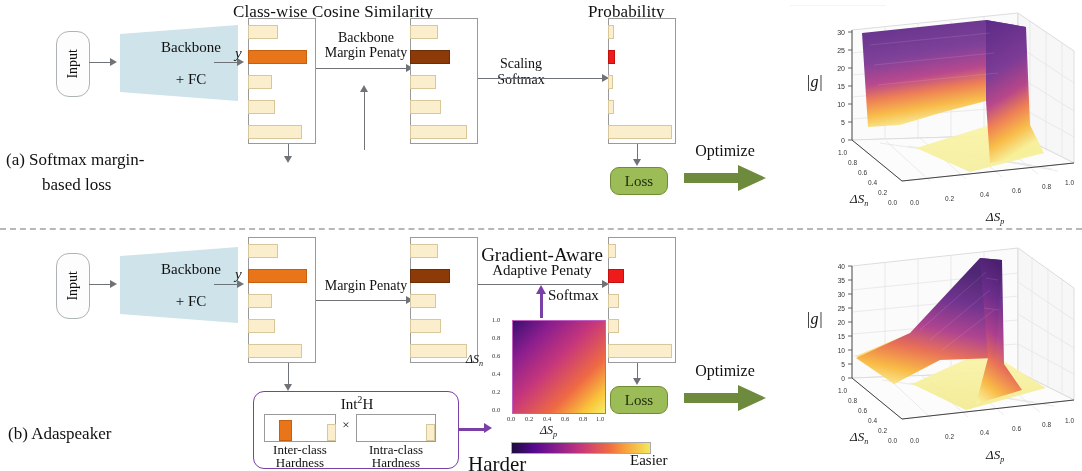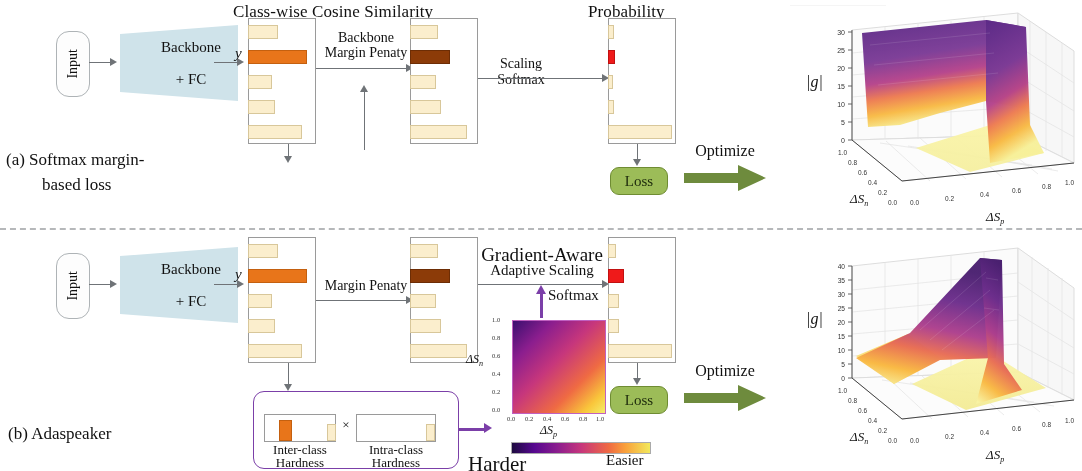--- a/index.html
+++ b/index.html
@@ -285,21 +285,21 @@
 
   <div class="abs bbox" id="marB" style="left: 410px; top: 237px; width: 68px; height: 126px; position: absolute;">
       <div class="bar pale" style="left: -1px; top: 5.544px; width: 27.88px; height: 14.112px;"></div>
       <div class="bar dark" style="left: -1px; top: 30.744px; width: 40.18px; height: 14.112px;"></div>
       <div class="bar pale" style="left: -1px; top: 55.944px; width: 26.24px; height: 14.112px;"></div>
       <div class="bar pale" style="left: -1px; top: 81.144px; width: 31.16px; height: 14.112px;"></div>
       <div class="bar pale" style="left: -1px; top: 106.344px; width: 57.4px; height: 14.112px;"></div>
     </div>
 
   <div class="abs lbl" style="left:478px;top:244px;width:128px;font-size:19px;">Gradient-Aware</div>
-  <div class="abs lbl" style="left:478px;top:262px;width:128px;font-size:15px;">Adaptive Scaling</div>
+  <div class="abs lbl" style="left:478px;top:262px;width:128px;font-size:15px;">Adaptive Penaty</div>
   <div class="ln" style="left:478px;top:284px;width:126px;height:1.4px;"></div>
   <div class="ah r" style="left:602px;top:280px;"></div>
   <div class="abs lbl" style="left:548px;top:287px;width:62px;font-size:15px;text-align:left;">Softmax</div>
 
   <div class="lnp" style="left:540px;top:292px;width:3px;height:26px;"></div>
   <div class="ah up" style="left:536px;top:285px;"></div>
 
   <div class="abs bbox" id="probB" style="left: 608px; top: 237px; width: 68px; height: 126px; position: absolute;">
       <div class="bar pale" style="left: -1px; top: 5.544px; width: 8.2px; height: 14.112px;"></div>
       <div class="bar red" style="left: -1px; top: 30.744px; width: 16.4px; height: 14.112px;"></div>
@@ -313,20 +313,23 @@
   <div class="abs loss" style="left:610px;top:386px;width:56px;height:26px;">
     <span>Loss</span>
   </div>
 
   <div class="abs lbl" style="left:685px;top:362px;width:80px;font-size:16px;">Optimize</div>
   <svg class="garrow" style="left:684px;top:385px;" width="82" height="26" viewBox="0 0 82 26">
     <path d="M0 8 H54 V0 L82 13 L54 26 V18 H0 Z" fill="#6e8b3d"></path>
   </svg>
 
   <div class="abs pbox" style="left:253px;top:391px;width:206px;height:78px;">
+    <div class="abs lbl" style="left:0;top:2px;width:206px;font-size:15px;">
+      <span>Int</span><sup>2</sup><span>H</span>
+    </div>
     <div class="abs bbox" id="interChart" style="left: 10px; top: 22px; width: 72px; height: 28px; position: absolute;">
         <div class="bar orange" style="width: 13px; height: 20.72px; left: 14.4px; bottom: 0px; top: auto;"></div>
         <div class="bar pale" style="width: 9px; height: 17.36px; left: 61.92px; bottom: 0px; top: auto;"></div>
       </div>
     <div class="abs lbl" style="left:84px;top:26px;width:16px;font-size:13px;">×</div>
     <div class="abs bbox" id="intraChart" style="left: 102px; top: 22px; width: 80px; height: 28px; position: absolute;">
         <div class="bar pale" style="width: 9px; height: 17.36px; left: 68.8px; bottom: 0px; top: auto;"></div>
       </div>
     <div class="abs lbl" style="left:2px;top:51px;width:88px;font-size:13px;">Inter-class</div>
     <div class="abs lbl" style="left:2px;top:64px;width:88px;font-size:13px;">Hardness</div>
@@ -352,21 +355,21 @@
   <div class="abs tiny" style="left:507px;top:415px;">0.0</div>
   <div class="abs tiny" style="left:525px;top:415px;">0.2</div>
   <div class="abs tiny" style="left:543px;top:415px;">0.4</div>
   <div class="abs tiny" style="left:561px;top:415px;">0.6</div>
   <div class="abs tiny" style="left:579px;top:415px;">0.8</div>
   <div class="abs tiny" style="left:596px;top:415px;">1.0</div>
   <div class="abs" style="left:540px;top:423px;font-size:12px;font-style:italic;">ΔS<sub>p</sub></div>
 
   <div class="cbar" style="left:511px;top:442px;width:140px;height:12px;"></div>
   <div class="abs" style="left:468px;top:452px;font-size:21px;">Harder</div>
-  <div class="abs" style="left:606px;top:452px;font-size:15px;">Easier</div>
+  <div class="abs" style="left:630px;top:452px;font-size:15px;">Easier</div>
 
 
   <div class="plot" style="left:790px;top:238px;width:292px;height:228px;">
     <svg width="292" height="228" viewBox="0 0 292 228">
       <defs>
         <linearGradient id="gB" x1="0.35" y1="0" x2="0.1" y2="1">
           <stop offset="0%" stop-color="#4a2070"></stop>
           <stop offset="25%" stop-color="#6d2e8c"></stop>
           <stop offset="48%" stop-color="#ad3f8d"></stop>
           <stop offset="66%" stop-color="#e86d55"></stop>

